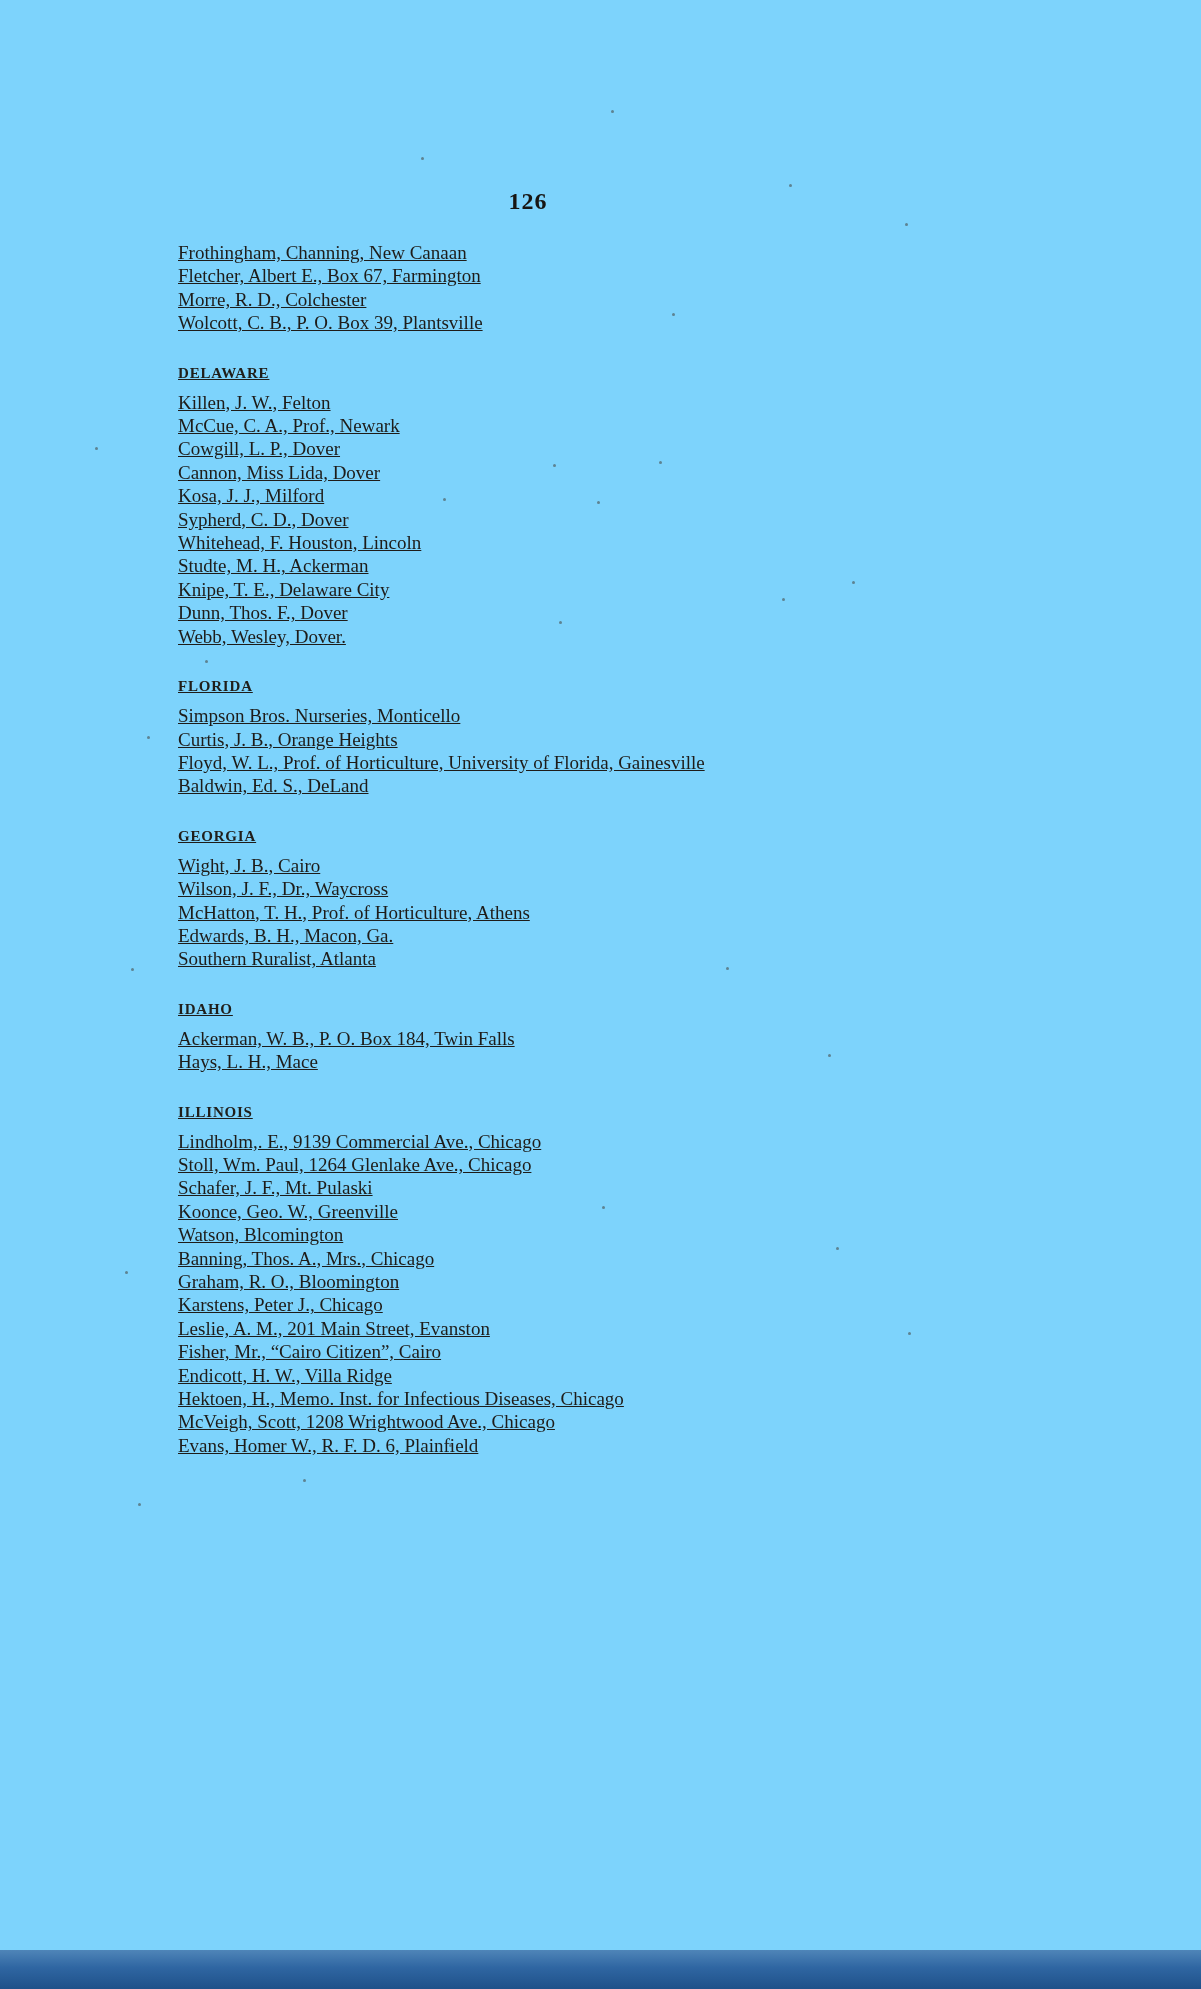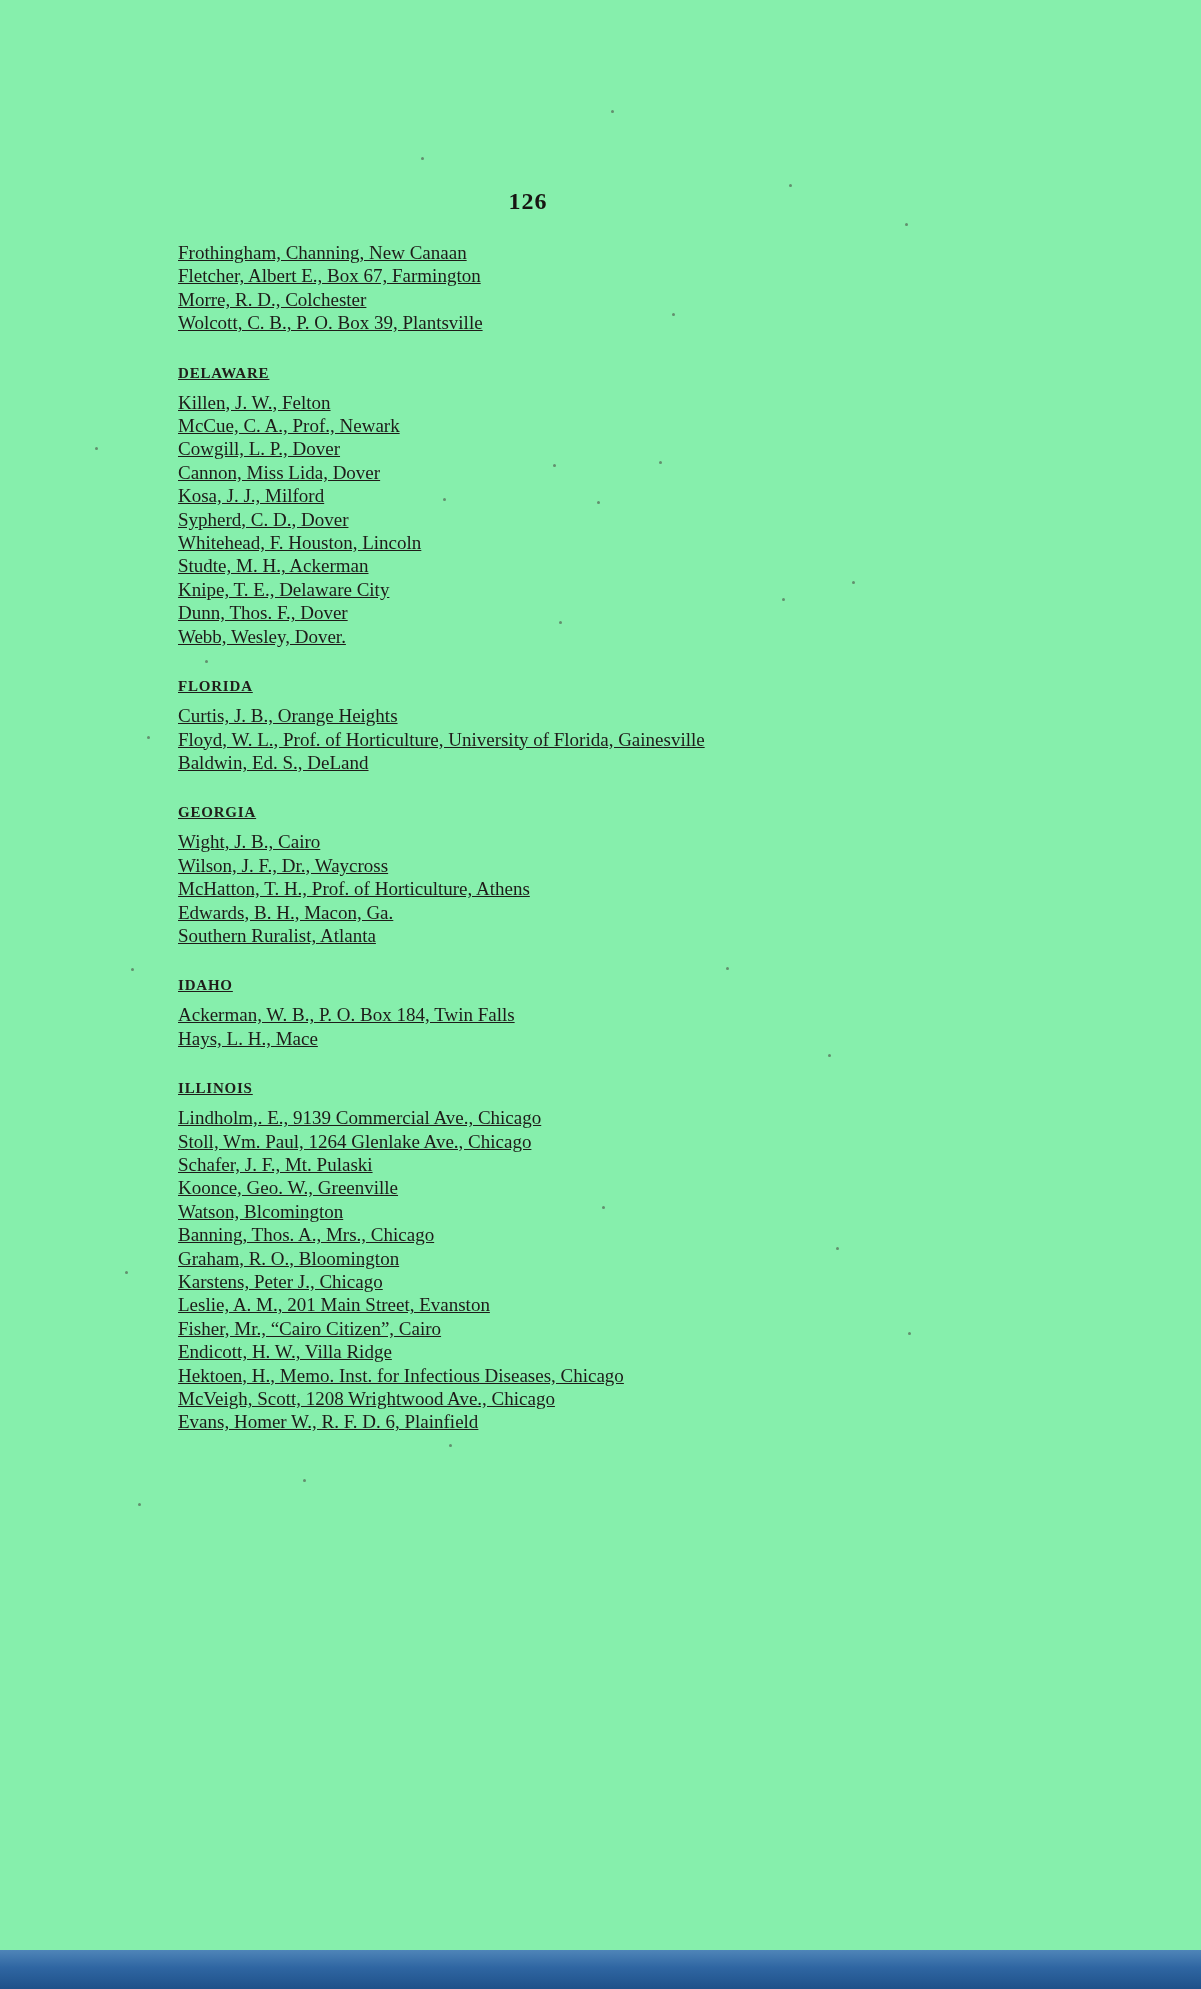--- a/index.html
+++ b/index.html
@@ -1,20 +1,20 @@
 <!DOCTYPE html>
 <html><head>
 <meta charset="utf-8">
 <style>
   html,body{margin:0;padding:0;background:#ffffff;}
   .page{
     position:relative;
     width:1201px;
     height:1989px;
-    background:#86efac;
+    background:#7dd3fc;
     overflow:hidden;
     font-family:"Liberation Serif","DejaVu Serif",serif;
     color:#1e1c19;
   }
   .content{
     position:absolute;
     left:178px;
     top:188px;
     width:700px;
   }
@@ -78,20 +78,21 @@
           <div class="entry-line">Kosa, J. J., Milford</div>
           <div class="entry-line">Sypherd, C. D., Dover</div>
           <div class="entry-line">Whitehead, F. Houston, Lincoln</div>
           <div class="entry-line">Studte, M. H., Ackerman</div>
           <div class="entry-line">Knipe, T. E., Delaware City</div>
           <div class="entry-line">Dunn, Thos. F., Dover</div>
           <div class="entry-line">Webb, Wesley, Dover.</div>
         </section>
         <section class="state-section">
           <h2 class="state-heading">FLORIDA</h2>
+          <div class="entry-line">Simpson Bros. Nurseries, Monticello</div>
           <div class="entry-line">Curtis, J. B., Orange Heights</div>
           <div class="entry-line">Floyd, W. L., Prof. of Horticulture, University of Florida, Gainesville</div>
           <div class="entry-line">Baldwin, Ed. S., DeLand</div>
         </section>
         <section class="state-section">
           <h2 class="state-heading">GEORGIA</h2>
           <div class="entry-line">Wight, J. B., Cairo</div>
           <div class="entry-line">Wilson, J. F., Dr., Waycross</div>
           <div class="entry-line">McHatton, T. H., Prof. of Horticulture, Athens</div>
           <div class="entry-line">Edwards, B. H., Macon, Ga.</div>

